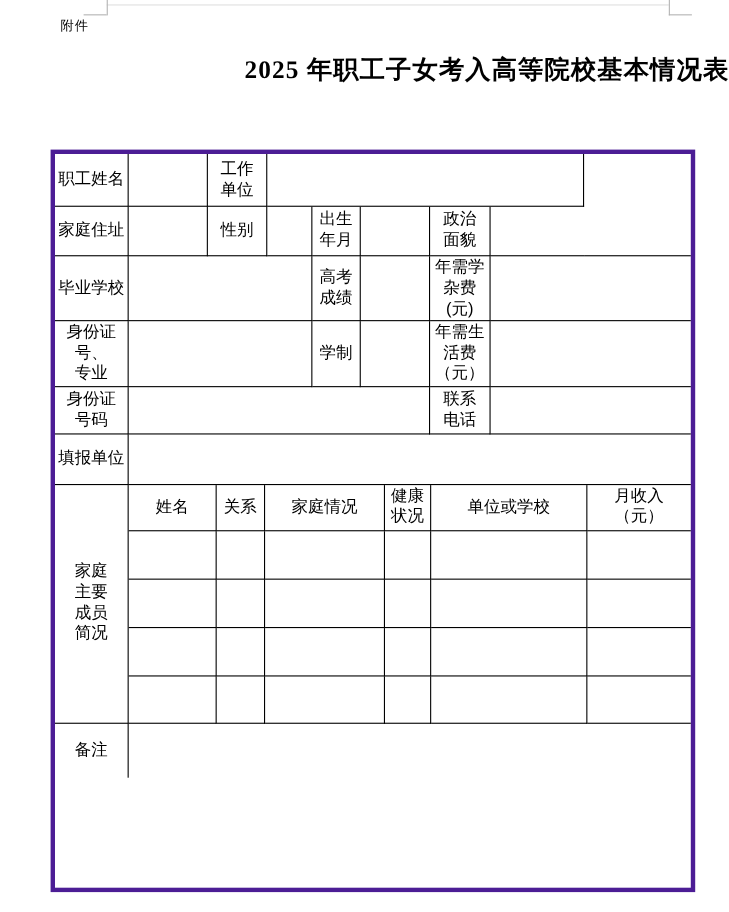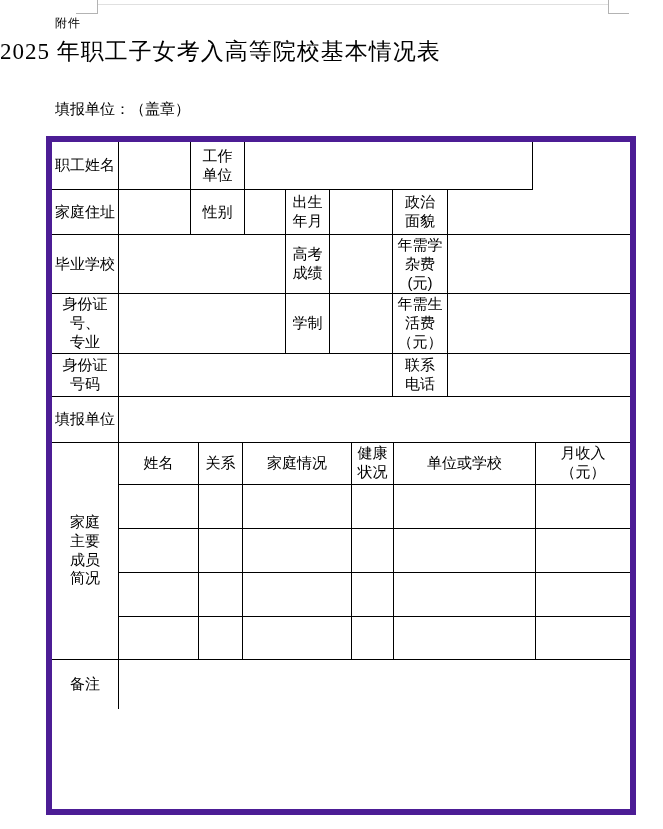--- a/index.html
+++ b/index.html
@@ -7,29 +7,29 @@
     width:663px; height:829px; background:#ffffff;
     font-family:"Liberation Sans", sans-serif; color:#000;
   }
   .page { position:relative; width:663px; height:829px; background:#fff; overflow:hidden; }
 
   
   .mark { position:absolute; background:#b3b3b3; }
   .boundary-line { position:absolute; left:97px; top:4px; width:511px; height:1px; background:#e0e0e0; }
   .attachment { position:absolute; left:55px; top:15px; font-size:12px; letter-spacing:1px; }
   .doc-title {
-    position:absolute; left:0; top:36px; width:663px; text-align:left;
-    font-family:"Liberation Serif", serif; font-weight:normal; font-size:23px; letter-spacing:1px;
+    position:absolute; left:0; top:48px; width:663px; text-align:right;
+    font-family:"Liberation Serif", serif; font-weight:bold; font-size:23px; letter-spacing:1px;
   }
   .fill-unit { position:absolute; left:55px; top:100px; font-size:15px; }
 
   
   .tbl-wrap {
     position:absolute; left:46px; top:136px; width:578px; height:667px;
-    border:6px solid #4c1d95; box-sizing:content-box;
+    border:4px solid #4c1d95; box-sizing:content-box;
   }
   table { border-collapse:separate; border-spacing:0; table-layout:fixed; width:578px; margin:0; }
   td {
     box-sizing:border-box; padding:1px;
     border-right:1px solid #000; border-bottom:1px solid #000;
     text-align:center; vertical-align:middle;
     font-size:15px; line-height:1.25; white-space:pre-line;
     overflow:hidden;
   }
   td:last-child { border-right:none; }
@@ -41,21 +41,20 @@
 <div class="page">
 
   <div class="boundary-line"></div>
   <div class="mark" style="left:97px;top:0;width:1px;height:14px;"></div>
   <div class="mark" style="left:76px;top:13px;width:21px;height:1px;"></div>
   <div class="mark" style="left:608px;top:0;width:1px;height:14px;"></div>
   <div class="mark" style="left:608px;top:13px;width:21px;height:1px;"></div>
 
   <div class="attachment">附件</div>
   <div class="doc-title">2025 年职工子女考入高等院校基本情况表</div>
-  <div class="fill-unit">填报单位：（盖章）</div>
 
   <div class="tbl-wrap">
 
     <table class="tblA">
       <colgroup>
         <col style="width:67px">
           <col style="width:72px">
           <col style="width:54px">
         <col style="width:41px">
           <col style="width:44px">

